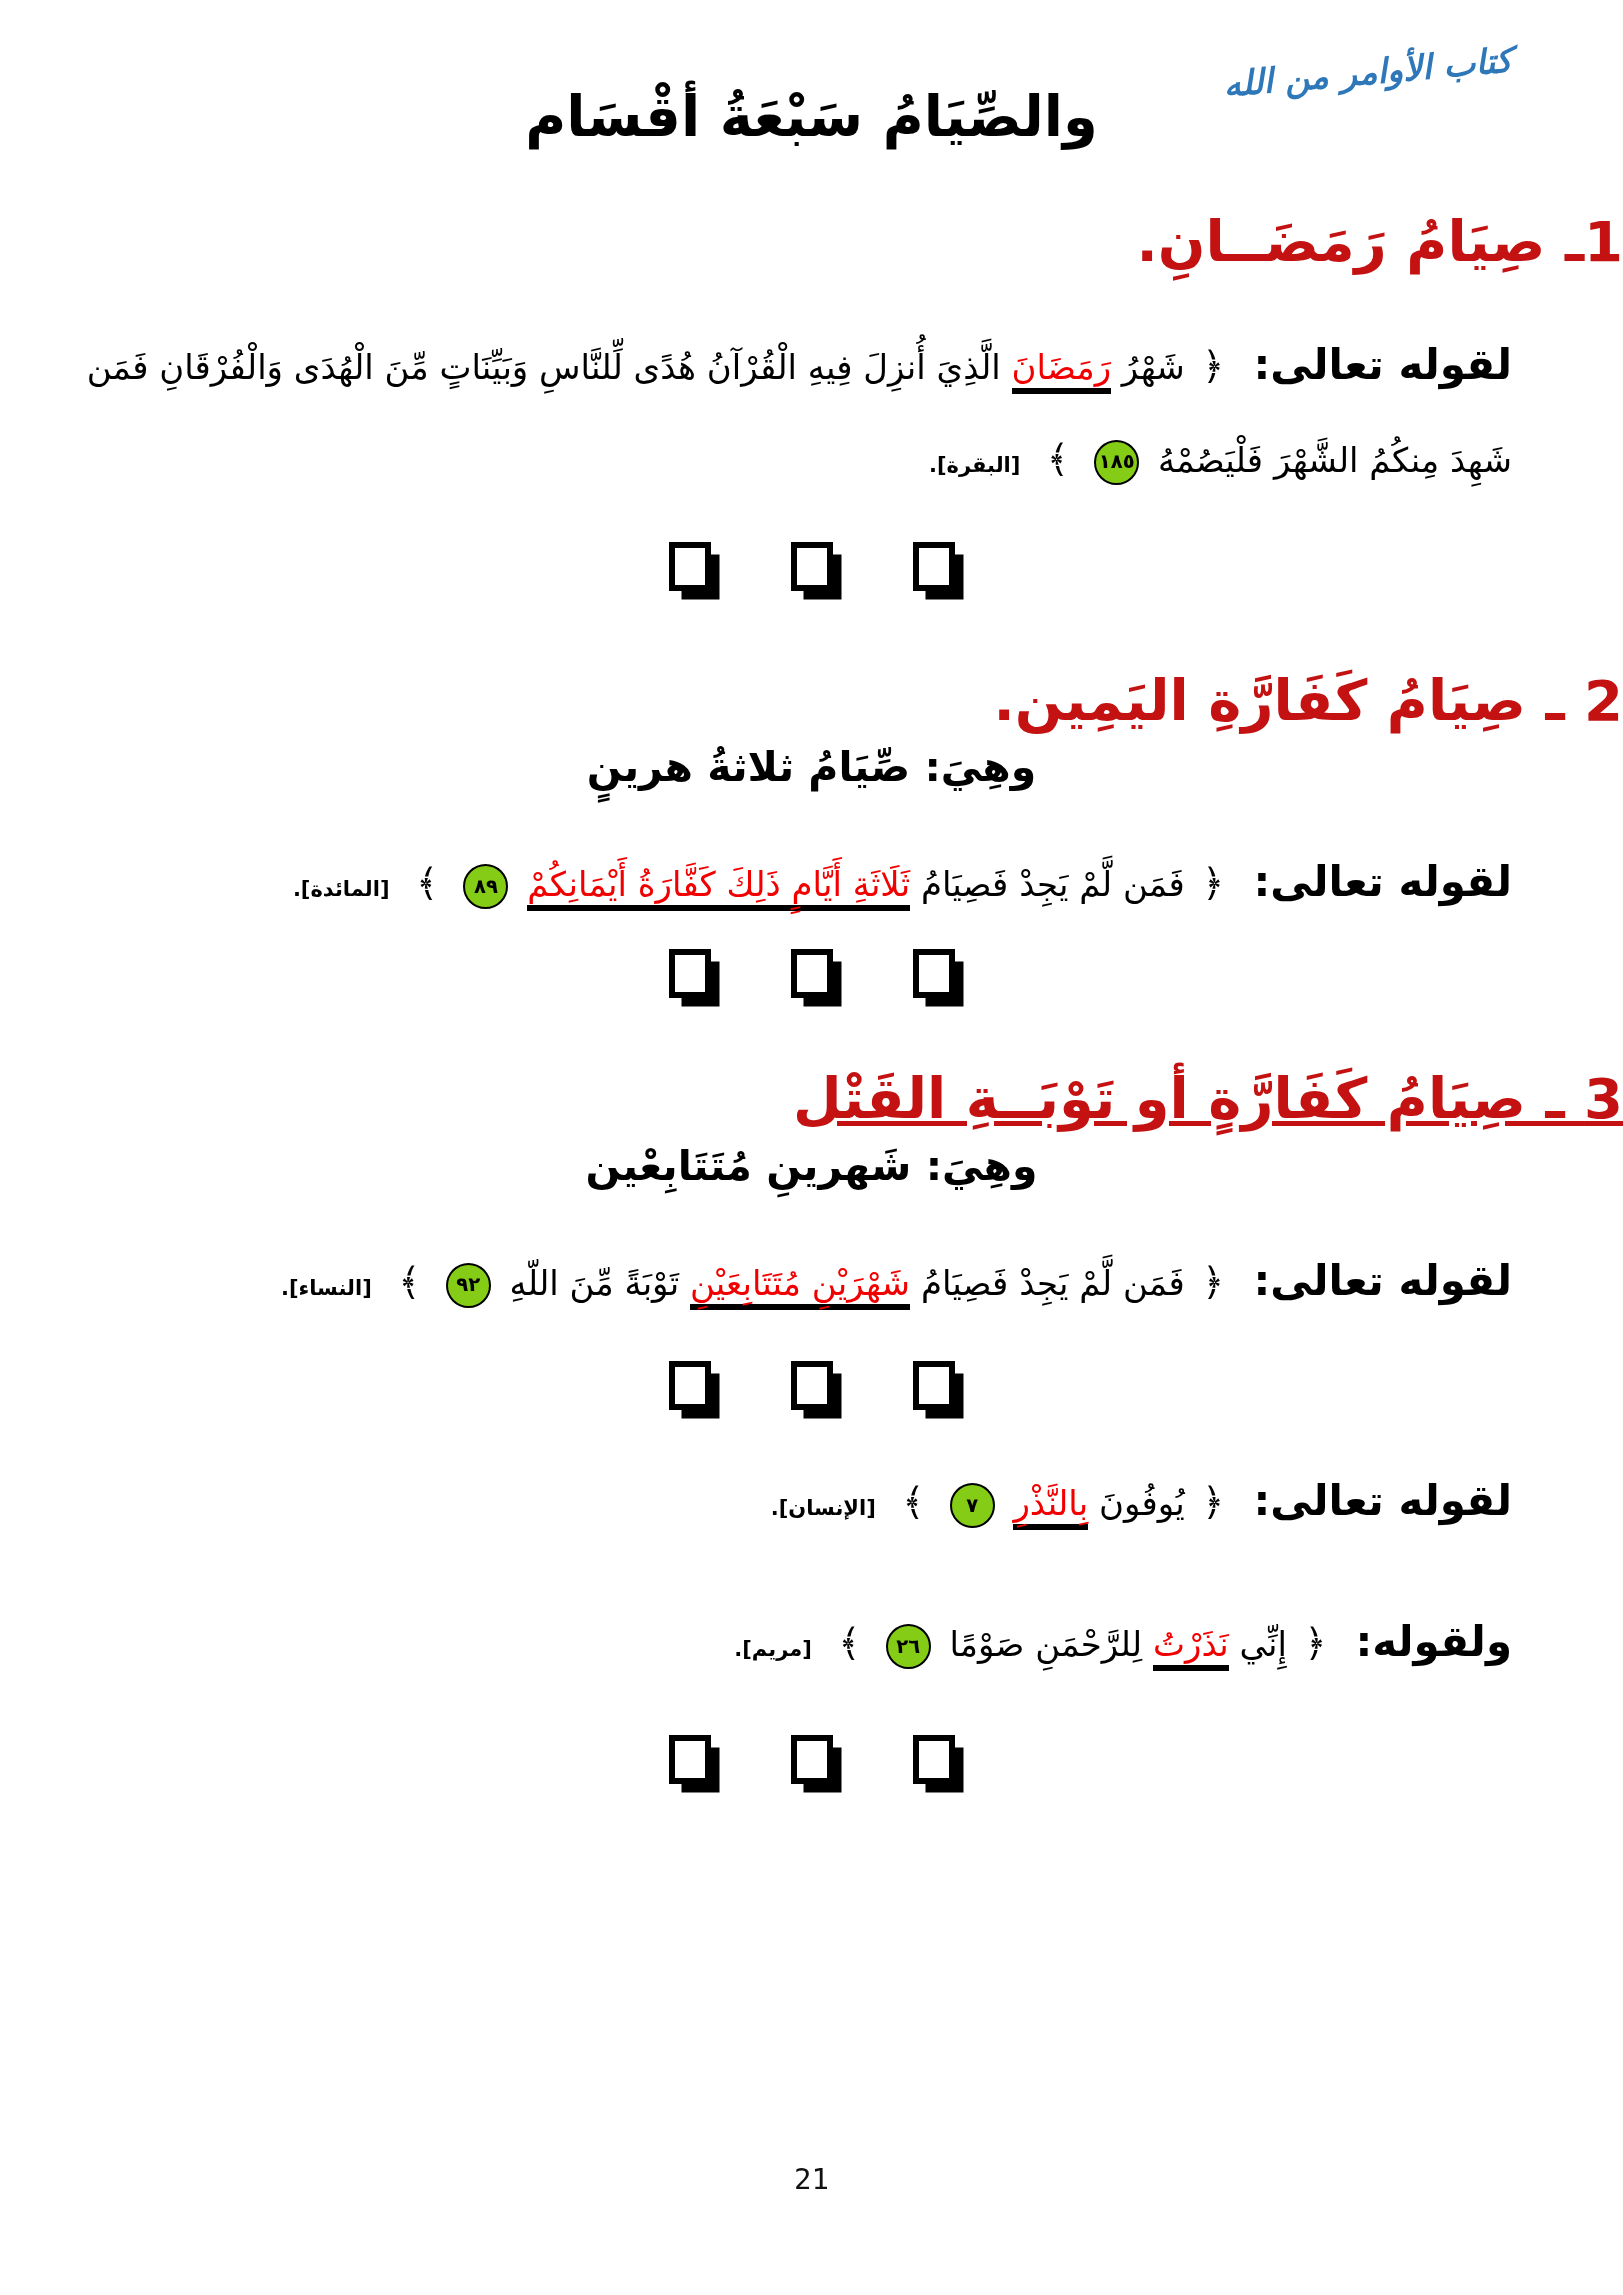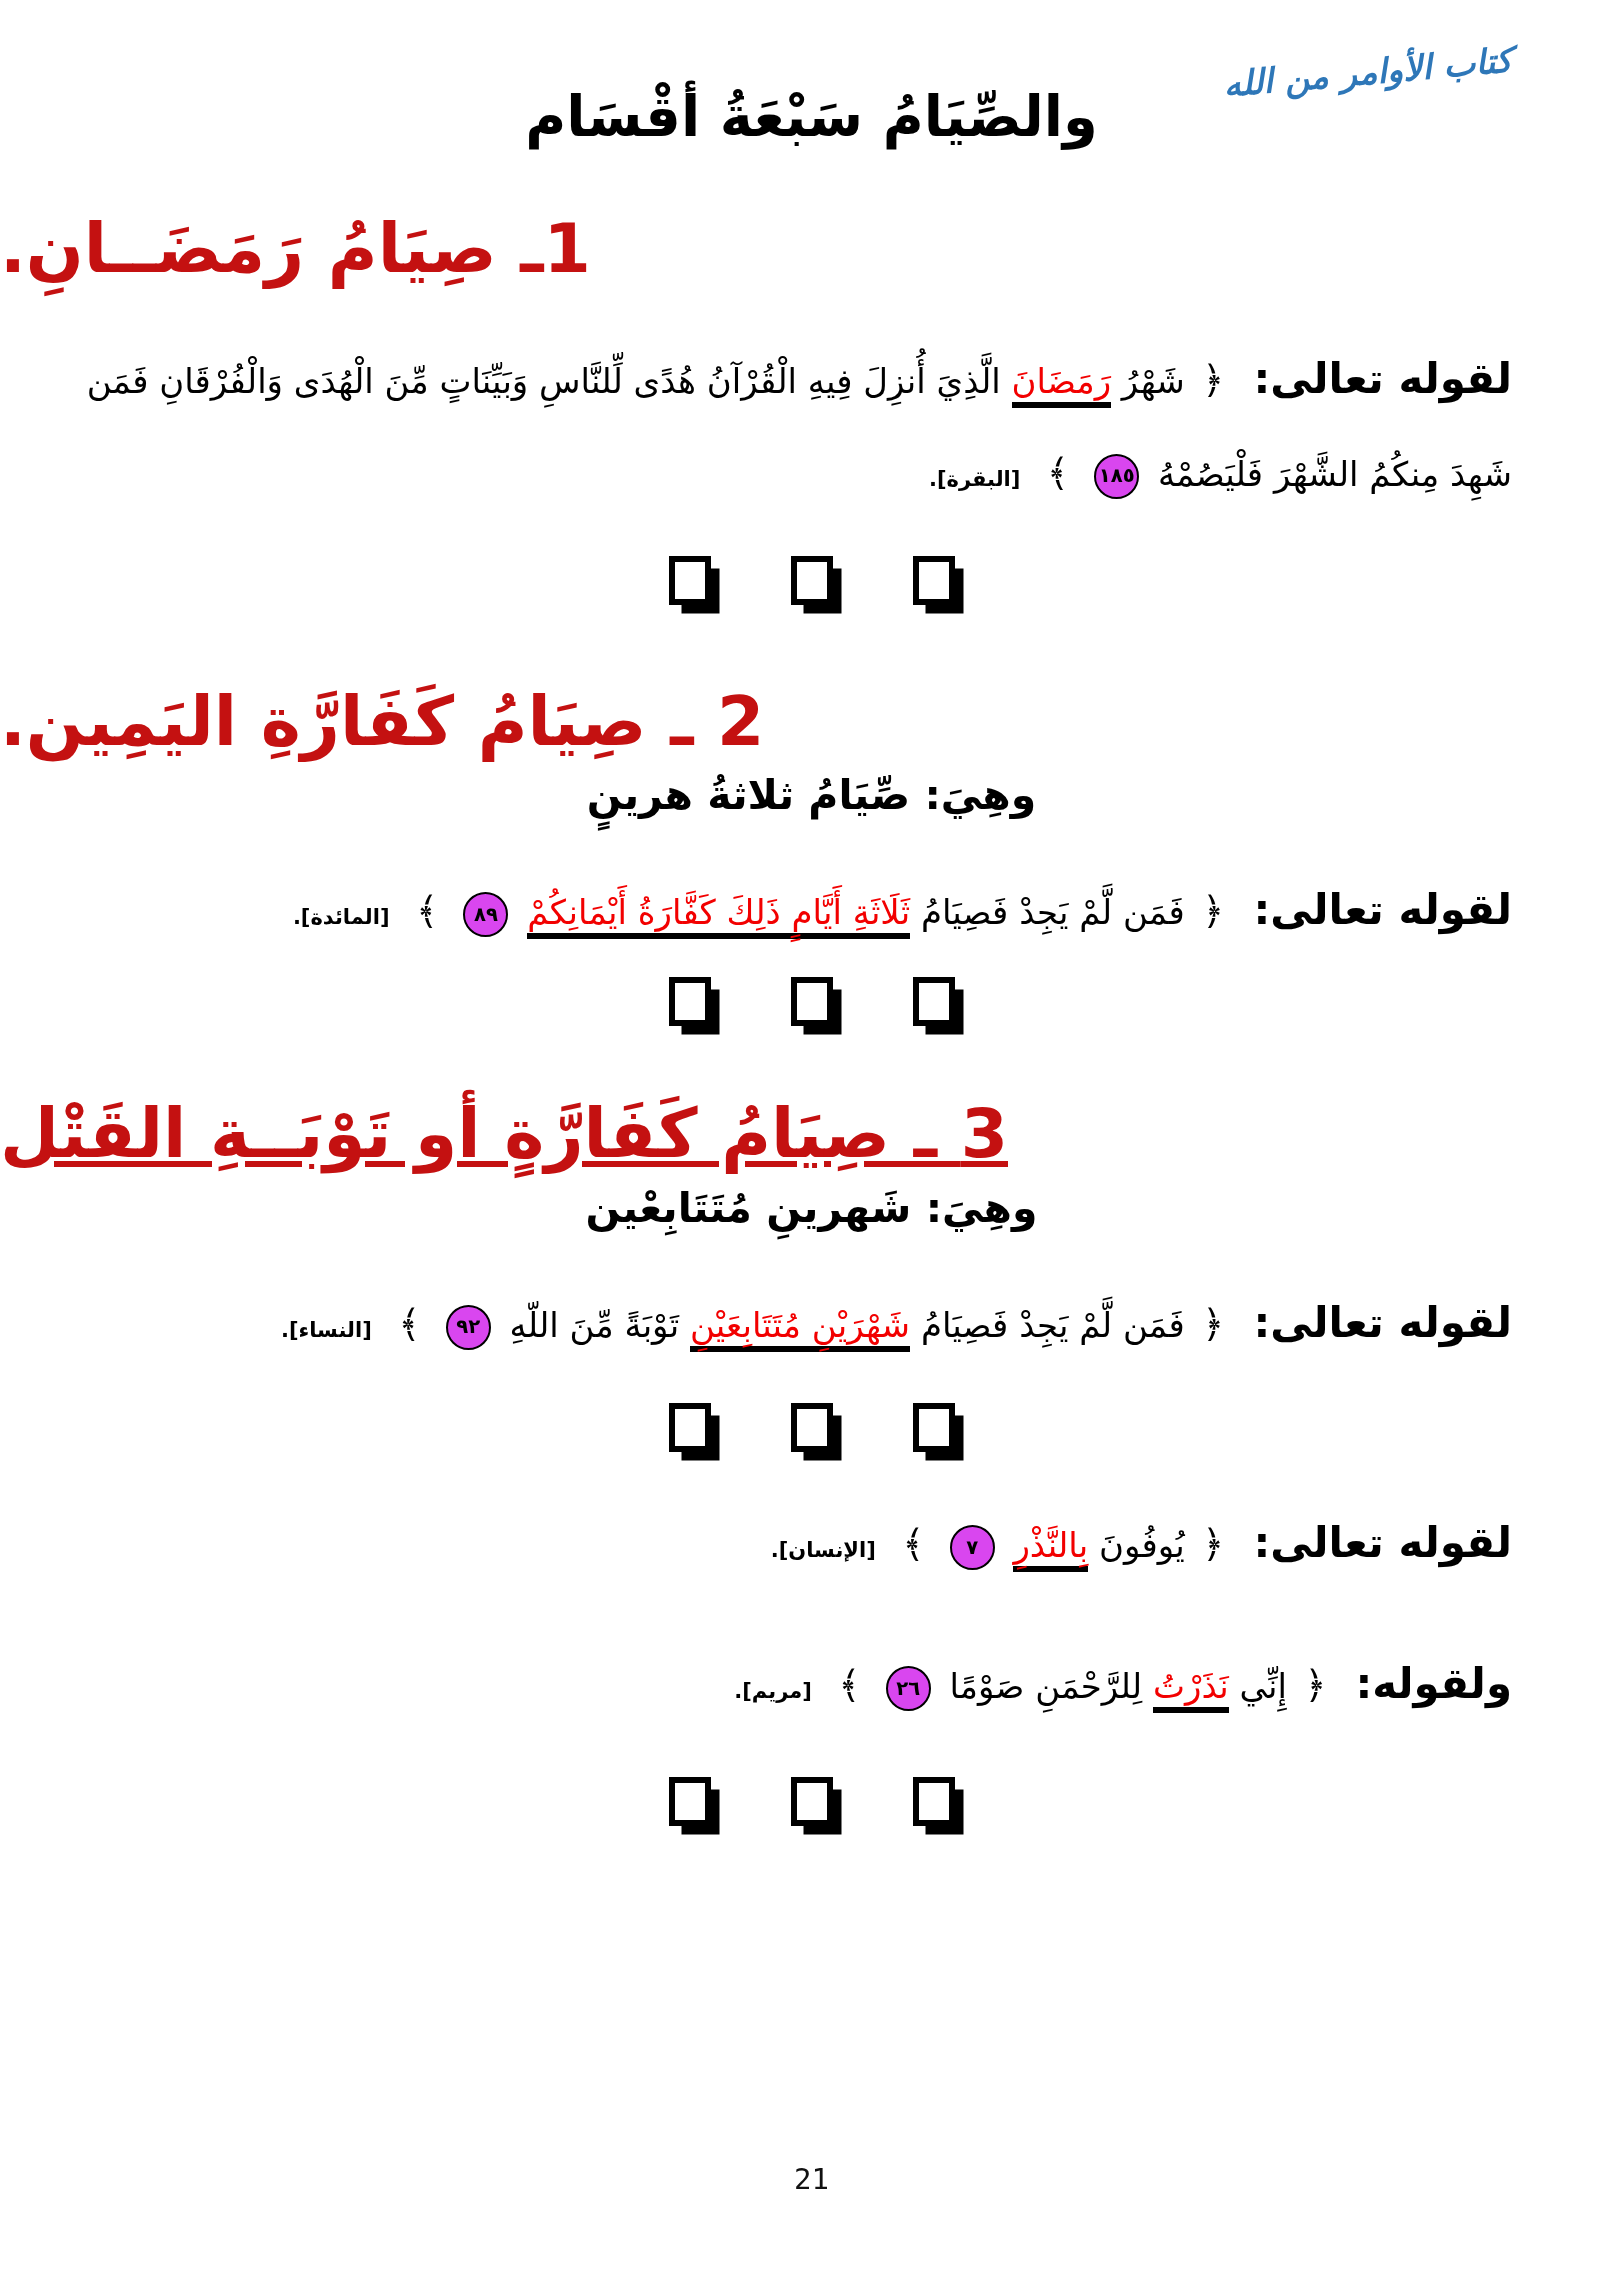--- a/index.html
+++ b/index.html
@@ -25,22 +25,22 @@
   }
   .title{
     margin:84px auto 16px auto;
     text-align:center;
     font-size:56px;
     font-weight:bold;
     letter-spacing:1.3px;
   }
   .red-heading{
     margin:60px auto 0 auto;
-    text-align:left;
-    font-size:68px;
+    text-align:right;
+    font-size:56px;
     font-weight:bold;
     color:#c41111;
   }
   .red-heading.h2{margin-top:77px;}
   .red-heading.h3{margin-top:68px;text-decoration:underline;}
   .red-heading.h4{margin-top:65px;}
   .subheading{
     margin:10.5px auto 0 auto;
     text-align:center;
     font-size:41px;
@@ -71,21 +71,21 @@
     display:inline-flex;
     align-items:center;
     justify-content:center;
     width:41px;height:41px;
     border:2px solid #000;
     border-radius:50%;
     font-size:19.6px;
     font-weight:bold;
     vertical-align:middle;
     margin:0 7.9px;
-    background:#d946ef;
+    background:#84cc16;
   }
   .surah{
     font-size:21px;
     font-weight:bold;
     margin-right:9.2px;
     white-space:nowrap;
   }
   .checkbox-row{
     display:flex;
     justify-content:center;

